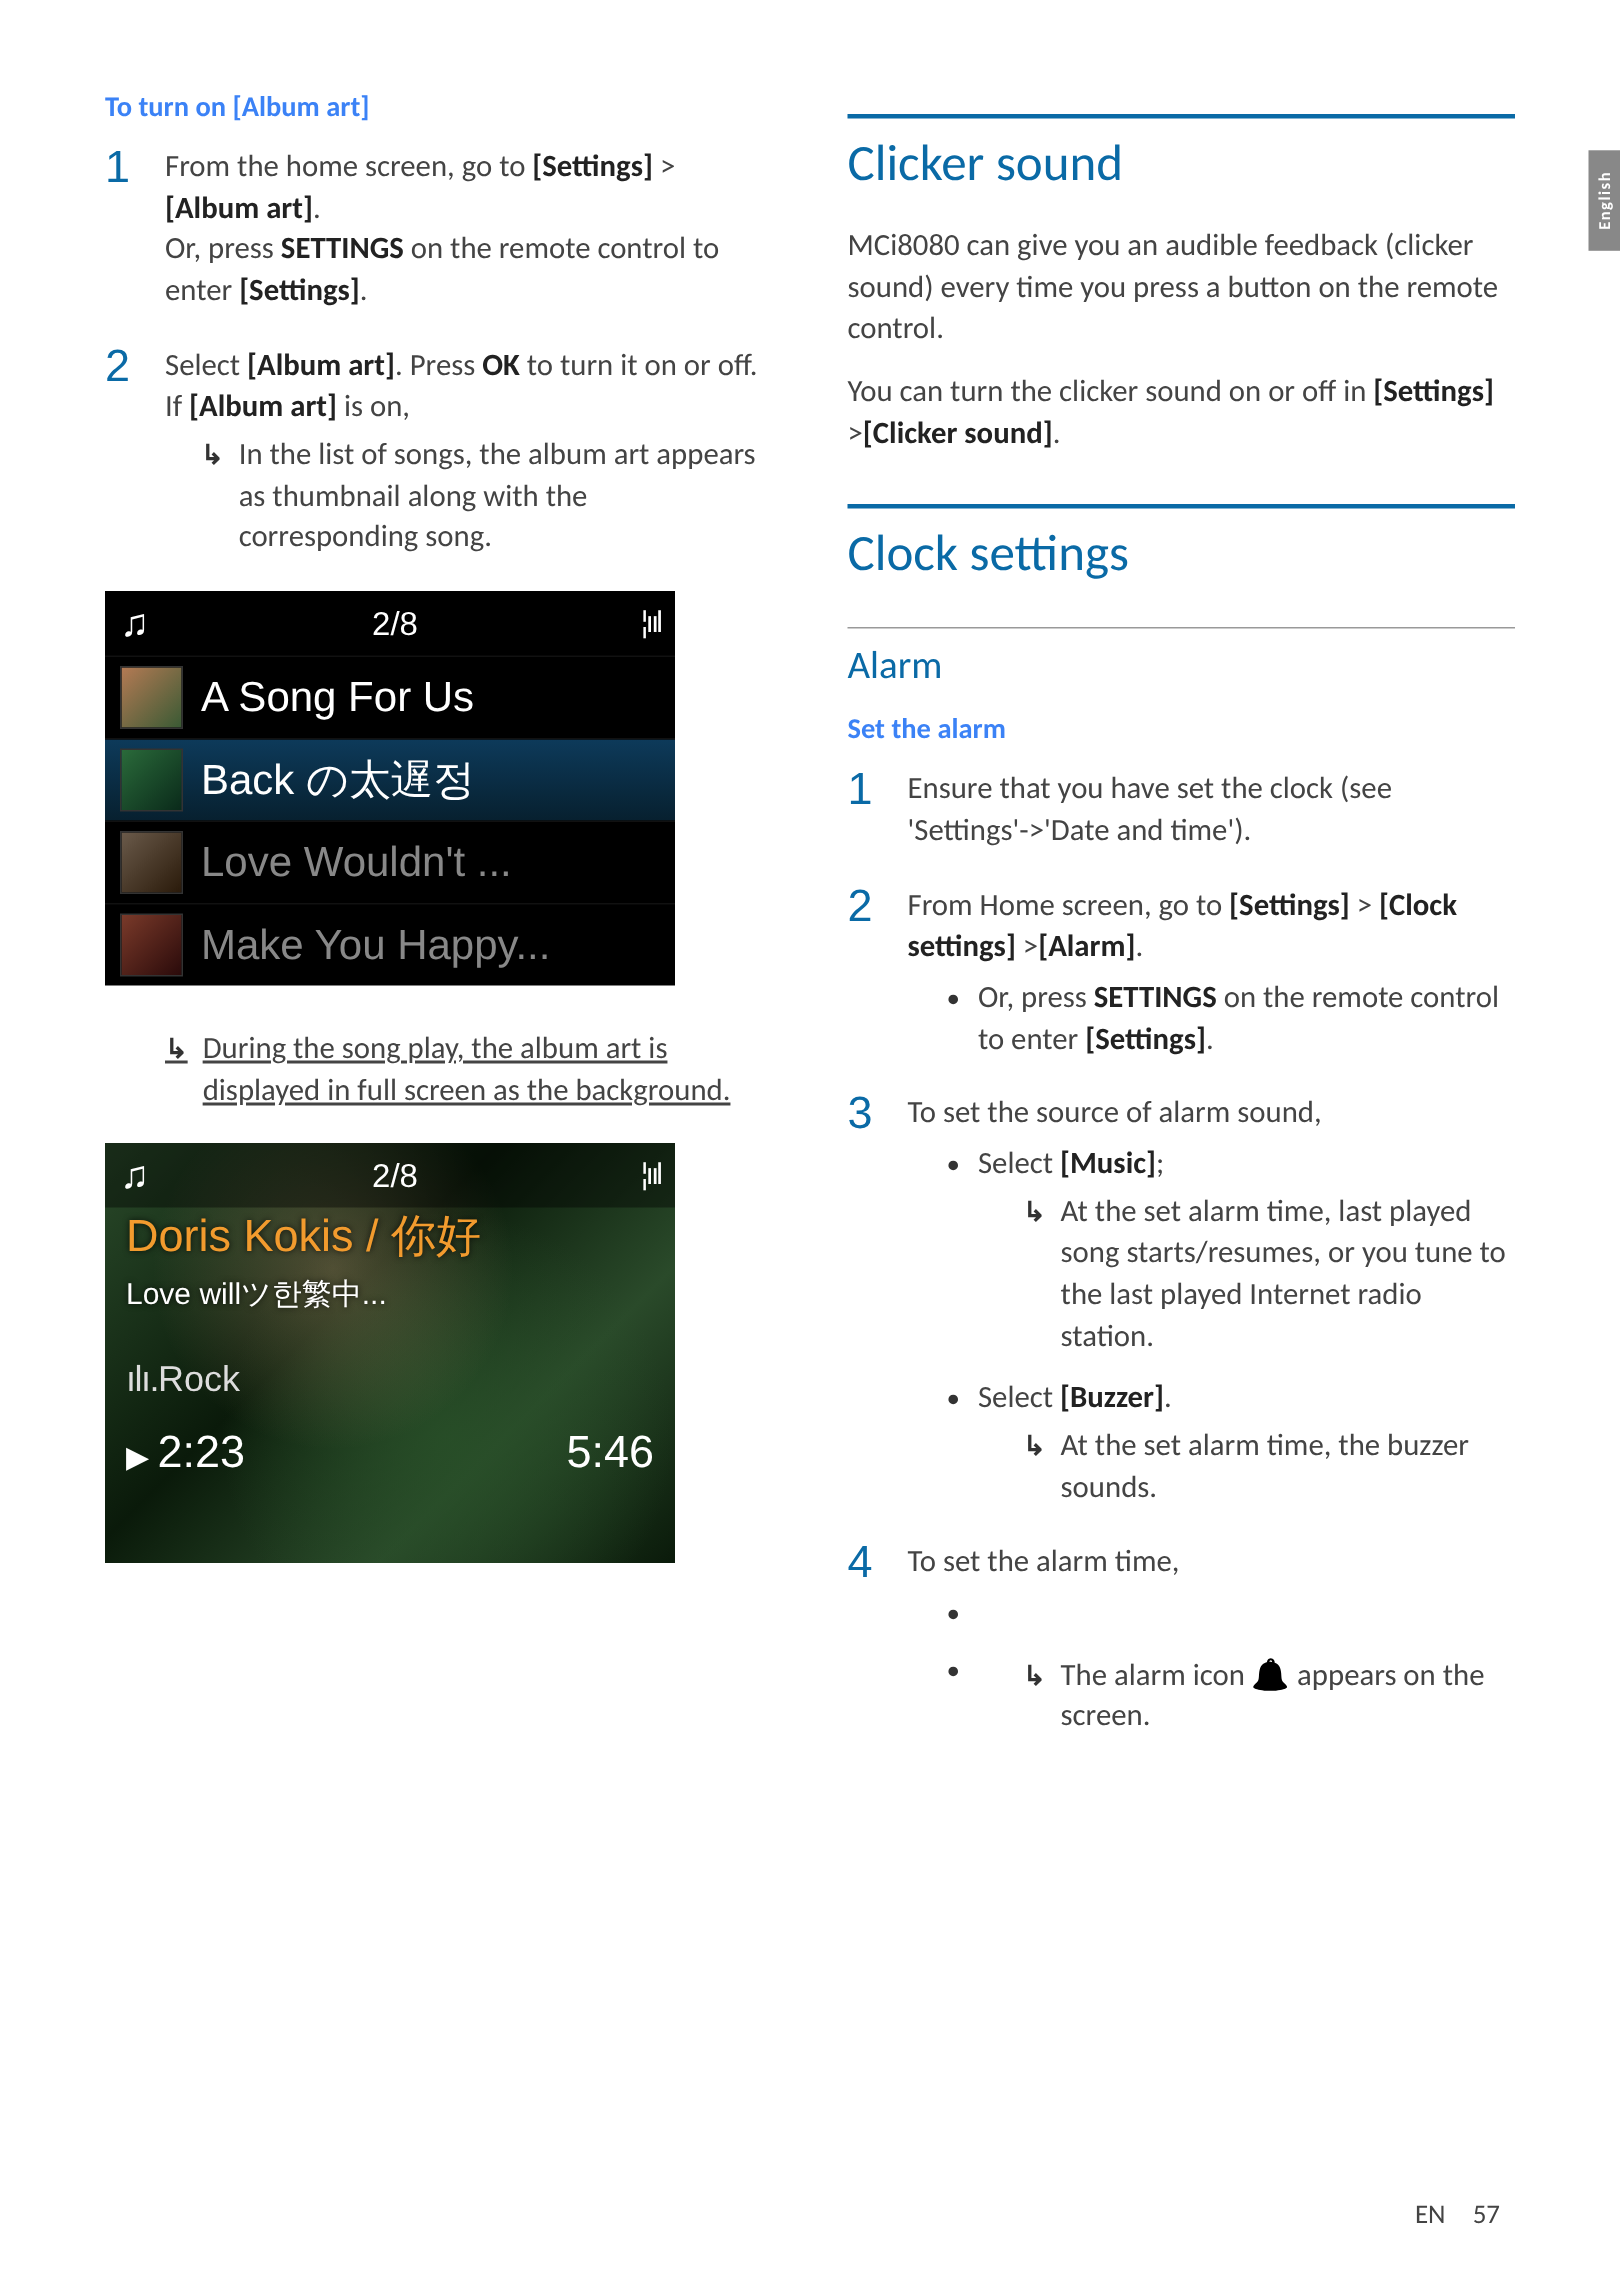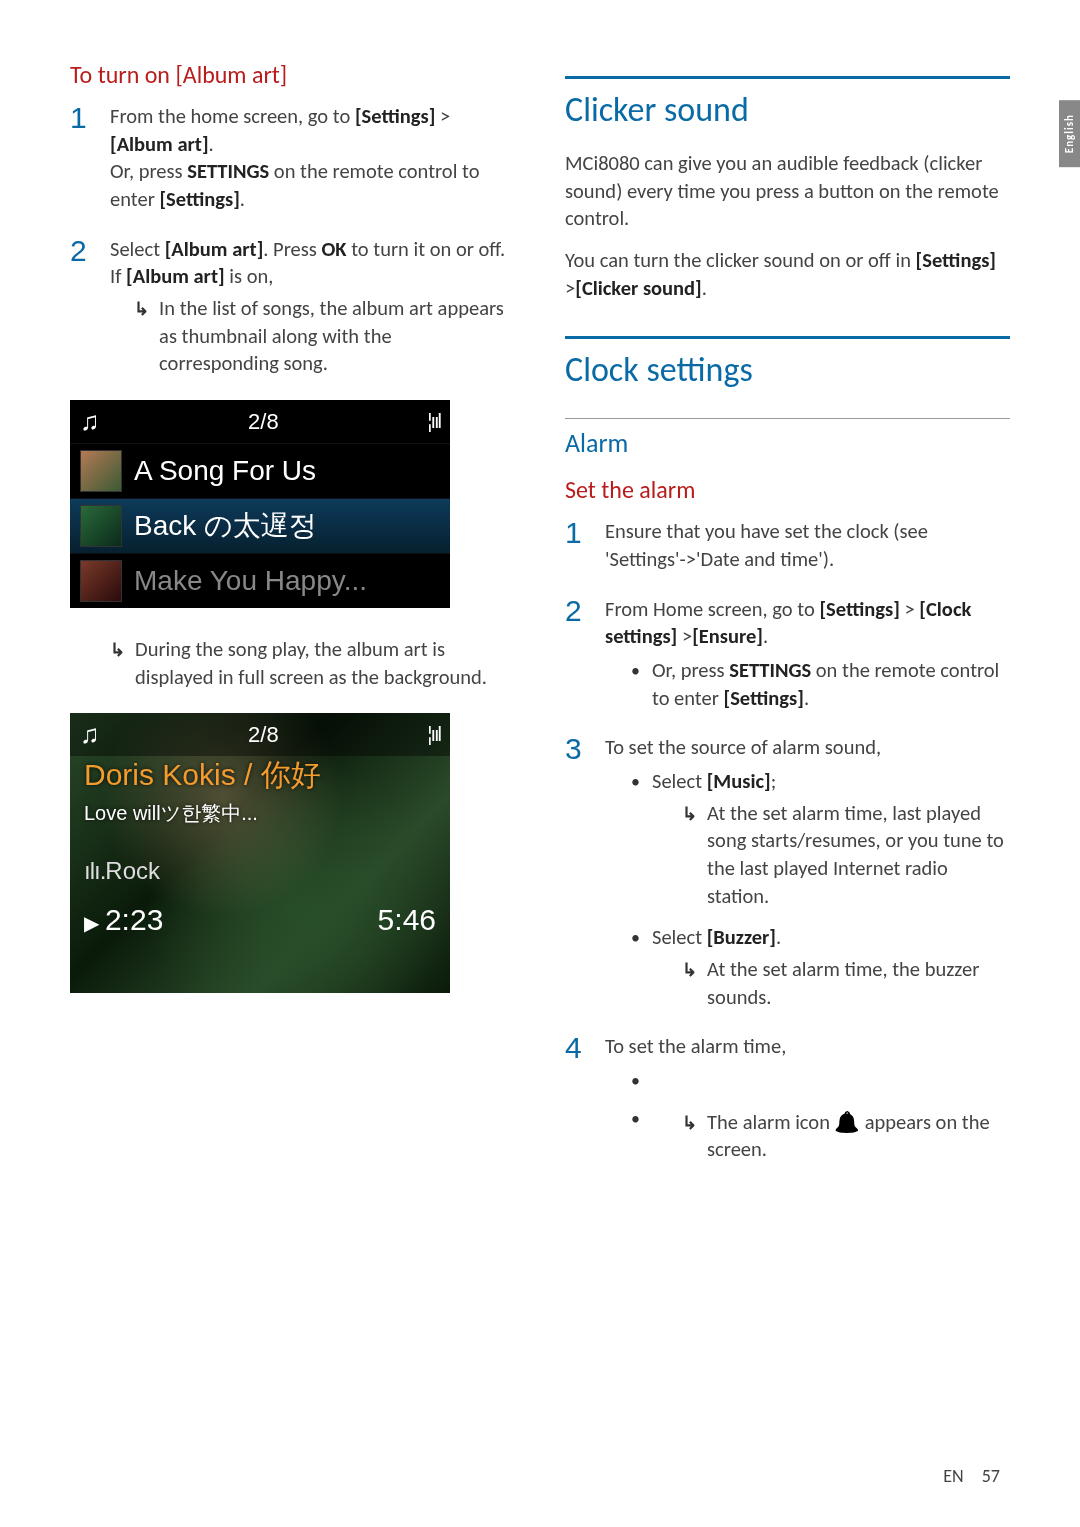--- a/index.html
+++ b/index.html
@@ -27,23 +27,23 @@
     background: #888;
     color: #fff;
     font-size: 11px;
     letter-spacing: 1px;
     padding: 14px 4px;
     writing-mode: vertical-rl;
     transform: rotate(180deg);
     font-weight: 600;
   }
   .subhead {
-    font-weight: 400;
-    font-size: 24px;
-    color: #b91c1c;
+    font-weight: 700;
+    font-size: 19px;
+    color: #3b82f6;
     margin-bottom: 14px;
   }
   .step {
     display: flex;
     gap: 18px;
     margin-bottom: 22px;
     font-size: 20.5px;
     line-height: 1.35;
     color: #444;
   }
@@ -263,28 +263,32 @@
       </div>
       <div class="ds-row">
         <div class="thumb"></div>
         <span>A Song For Us</span>
       </div>
       <div class="ds-row selected">
         <div class="thumb t2"></div>
         <span>Back の太遅정</span>
       </div>
       <div class="ds-row dim">
+        <div class="thumb t3"></div>
+        <span>Love Wouldn't ...</span>
+      </div>
+      <div class="ds-row dim">
         <div class="thumb t4"></div>
         <span>Make You Happy...</span>
       </div>
     </div>
 
     <div class="step" style="margin-left:40px;">
       <div class="step-body">
-        <div class="sub-result" style="padding-left:0;">
+        <div class="sub-result" style="padding-left:0;text-decoration:underline;">
           <span class="arrow-icon"></span>
           <span>During the song play, the album art is displayed in full screen as the background.</span>
         </div>
       </div>
     </div>
 
     <div class="device-screen2">
       <div class="ds-top">
         <span class="note">♫</span>
         <span>2/8</span>
@@ -321,21 +325,21 @@
     <div class="subhead">Set the alarm</div>
 
     <div class="step">
       <div class="step-num">1</div>
       <div class="step-body">Ensure that you have set the clock (see 'Settings'-&gt;'Date and time').</div>
     </div>
 
     <div class="step">
       <div class="step-num">2</div>
       <div class="step-body">
-        <span>From Home screen, go to </span><span class="bold">[Settings]</span><span> &gt; </span><span class="bold">[Clock settings]</span><span> &gt;</span><span class="bold">[Ensure]</span><span>.</span>
+        <span>From Home screen, go to </span><span class="bold">[Settings]</span><span> &gt; </span><span class="bold">[Clock settings]</span><span> &gt;</span><span class="bold">[Alarm]</span><span>.</span>
         <div class="sub-bullet">
           <span class="dot"></span>
           <span>
             <span>Or, press </span><span class="bold">SETTINGS</span><span> on the remote control to enter </span><span class="bold">[Settings]</span><span>.</span>
           </span>
         </div>
       </div>
     </div>
 
     <div class="step">

